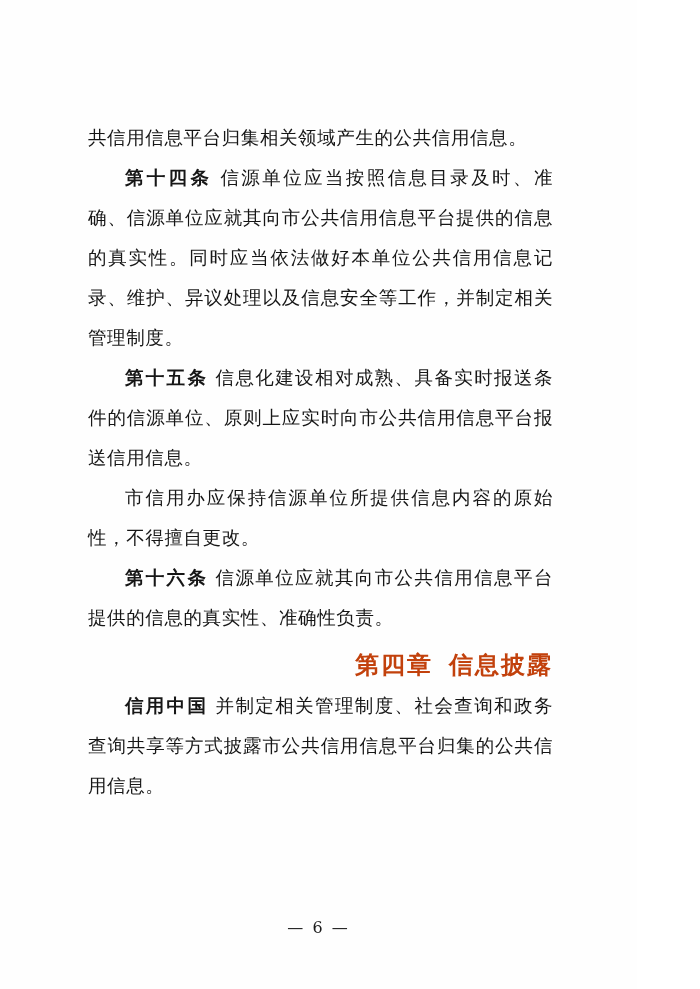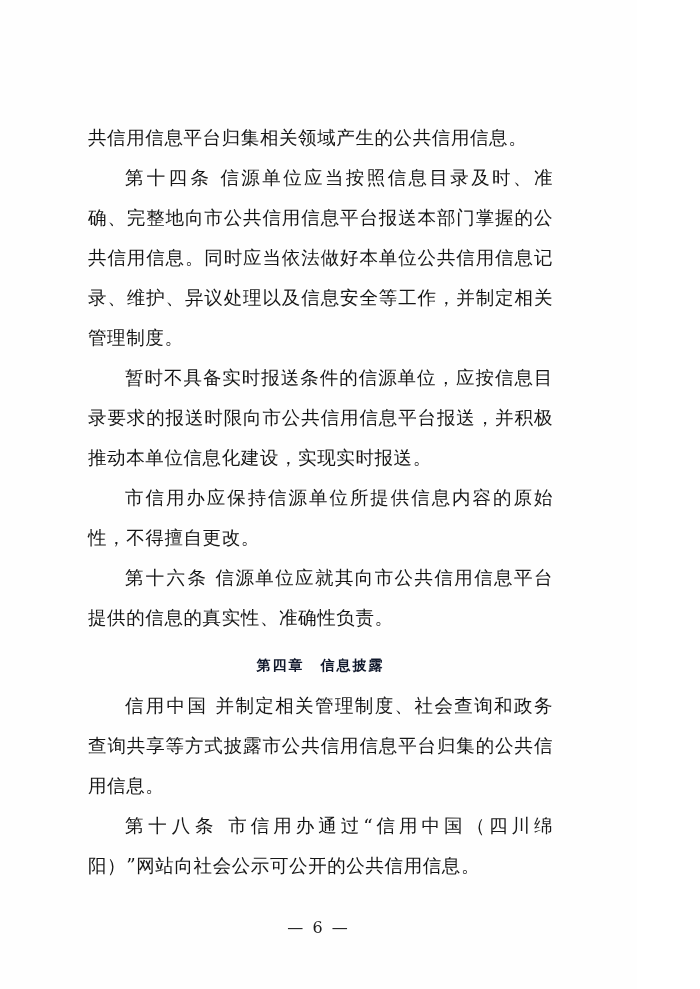--- a/index.html
+++ b/index.html
@@ -34,31 +34,31 @@
   }
   p.para {
     margin: 0;
     text-indent: 0;
   }
   p.indent {
     margin: 0;
     text-indent: 2em;
   }
   .art-label {
-    font-weight: normal;
+    font-weight: bold;
     letter-spacing: 1.5px;
   }
   .chapter-heading {
     margin: 0;
-    text-align: center;
-    font-size: 14px;
+    text-align: right;
+    font-size: 24px;
     line-height: 42px;
     font-weight: bold;
     letter-spacing: 2px;
-    color: #0f172a;
+    color: #c2410c;
   }
   .chapter-heading .gap {
     display: inline-block;
     width: 16px;
   }
   .footer {
     position: absolute;
     left: 0;
     right: 0;
     bottom: 52px;
@@ -76,27 +76,28 @@
 <div class="page">
 
   <div class="body-text">
 
     <p class="para">
       <span>共信用信息平台归集相关领域产生的公共信用信息。</span>
     </p>
 
     <p class="indent">
       <span class="art-label">第十四条</span>
-      <span>信源单位应当按照信息目录及时、准确、完整地向市公共信用信息平台报送本部门掌握的公共信用信息。同时应当依法做好本单位公共信用信息记录、维护、异议处理以及信息安全等工作，并制定相关管理制度。</span>
+      <span>信源单位应当按照信息目录及时、准确、信源单位应就其向市公共信用信息平台提供的信息的真实性。同时应当依法做好本单位公共信用信息记录、维护、异议处理以及信息安全等工作，并制定相关管理制度。</span>
     </p>
 
+    <p class="indent">
+      <span class="art-label">第十五条</span>
+      <span>信息化建设相对成熟、具备实时报送条件的信源单位、原则上应实时向市公共信用信息平台报送信用信息。</span>
+    </p>
 
-    <p class="indent">
-      <span>暂时不具备实时报送条件的信源单位，应按信息目录要求的报送时限向市公共信用信息平台报送，并积极推动本单位信息化建设，实现实时报送。</span>
-    </p>
 
     <p class="indent">
       <span>市信用办应保持信源单位所提供信息内容的原始性，不得擅自更改。</span>
     </p>
 
     <p class="indent">
       <span class="art-label">第十六条</span>
       <span>信源单位应就其向市公共信用信息平台提供的信息的真实性、准确性负责。</span>
     </p>
 
@@ -104,23 +105,19 @@
 
     <p class="chapter-heading">
       <span>第四章</span><span class="gap"></span><span>信息披露</span>
     </p>
 
     <p class="indent">
       <span class="art-label">信用中国</span>
       <span>并制定相关管理制度、社会查询和政务查询共享等方式披露市公共信用信息平台归集的公共信用信息。</span>
     </p>
 
-    <p class="indent">
-      <span class="art-label">第十八条</span>
-      <span>市信用办通过“信用中国（四川绵阳）”网站向社会公示可公开的公共信用信息。</span>
-    </p>
 
 
   </div>
 
   <div class="footer">— 6 —</div>
 
 </div>
 
 </body></html>

